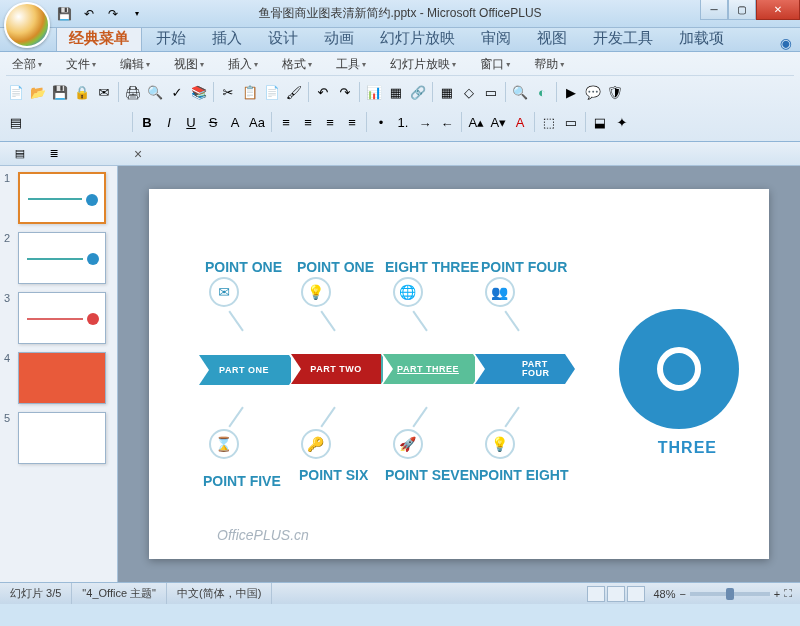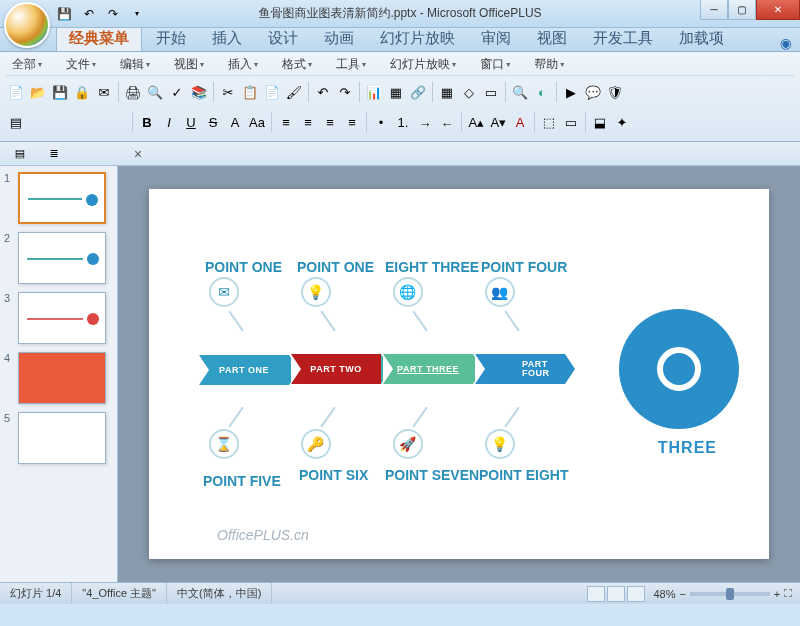--- a/index.html
+++ b/index.html
@@ -313,21 +313,21 @@
           <div class="target-inner"></div>
         </div>
         <div class="target-label">THREE</div>
         <div class="watermark">OfficePLUS.cn</div>
       </div>
     </div>
   </div>
 </div>
 
 <div class="statusbar">
-  <div class="status-cell">幻灯片 1/4</div>
+  <div class="status-cell">幻灯片 3/5</div>
   <div class="status-cell">"4_Office 主题"</div>
   <div class="status-cell">中文(简体，中国)</div>
   <div class="view-btns">
     <div class="view-btn"></div>
     <div class="view-btn"></div>
     <div class="view-btn"></div>
   </div>
   <div class="zoom">
     <span>48%</span>
     <span>−</span>

